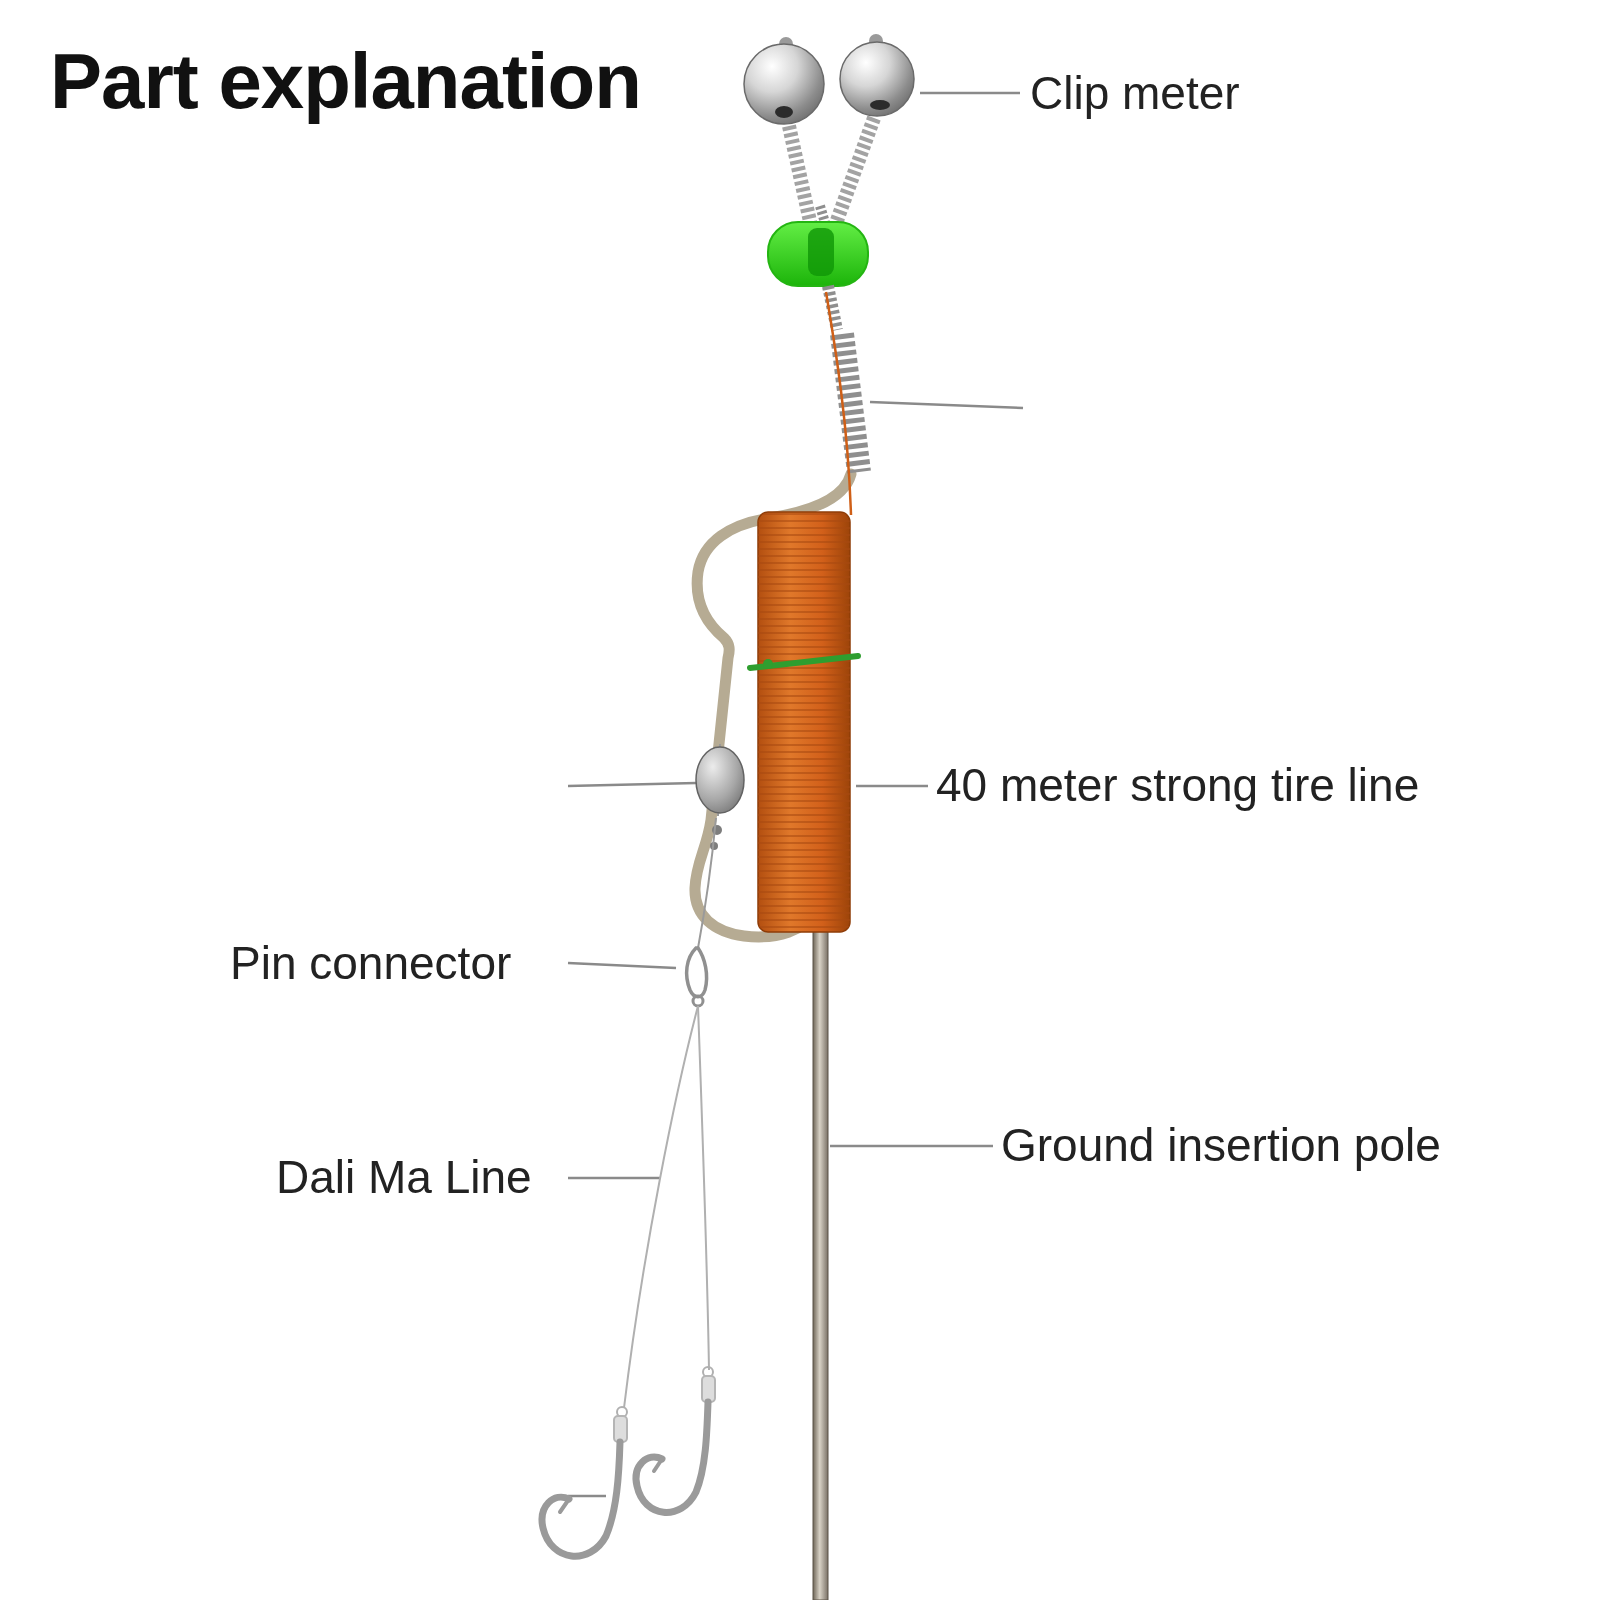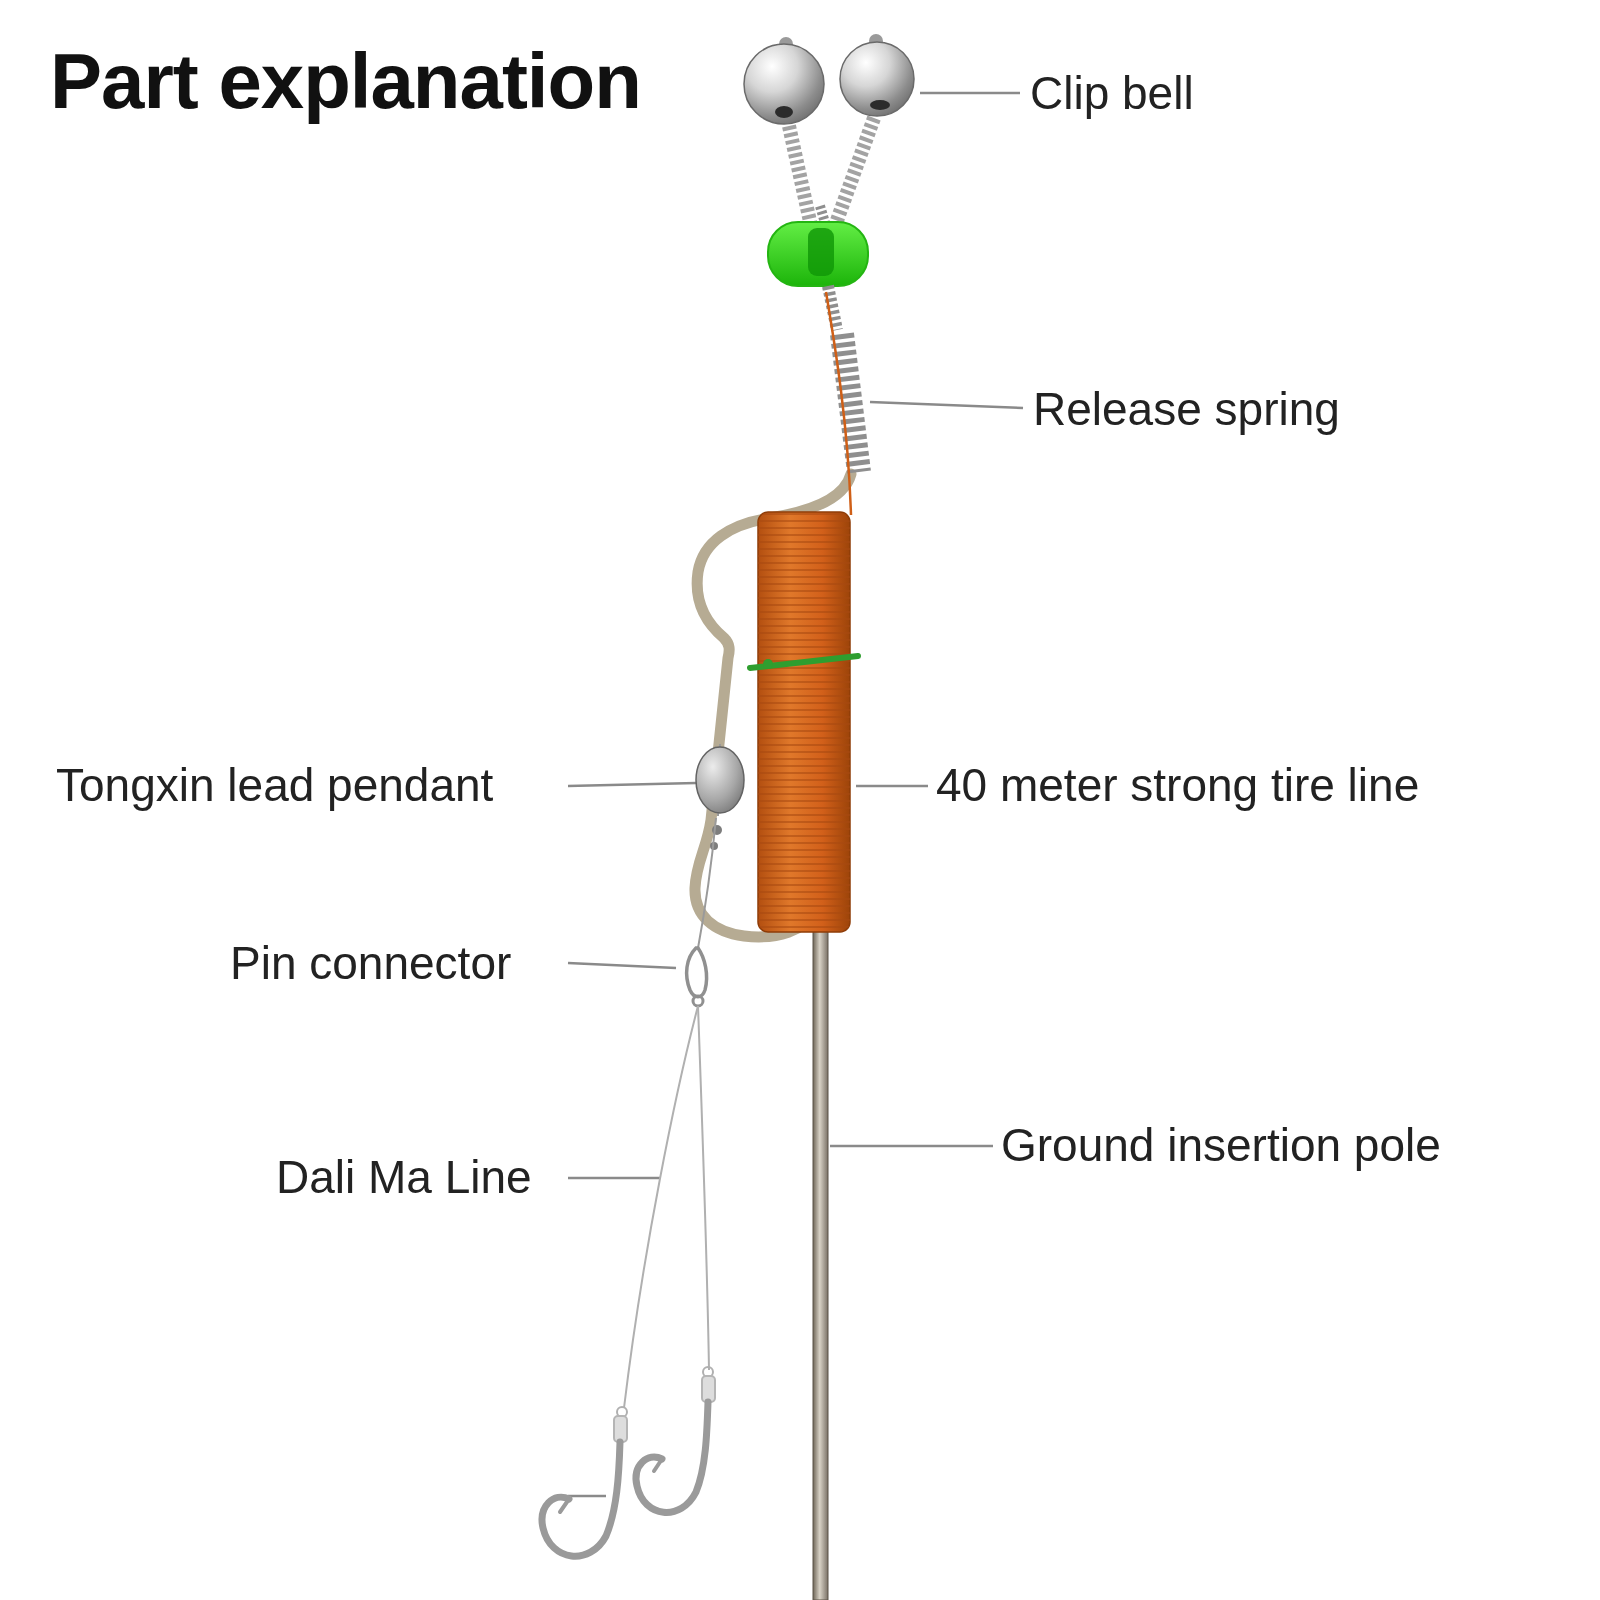--- a/index.html
+++ b/index.html
@@ -131,21 +131,19 @@
       <rect x="606" y="1416" width="13" height="26" rx="4" fill="#dddddd" stroke="#b5b5b5" stroke-width="2"></rect>
       <path d="M 612 1442 C 611 1475, 609 1510, 598 1536 C 582 1566, 543 1562, 535 1528 C 530 1506, 546 1492, 561 1499"></path>
       <path d="M 561 1499 L 552 1512" stroke-width="4"></path>
 
       <rect x="694" y="1376" width="13" height="26" rx="4" fill="#dddddd" stroke="#b5b5b5" stroke-width="2"></rect>
       <path d="M 700 1402 C 699 1432, 698 1468, 688 1492 C 673 1522, 636 1518, 629 1486 C 624 1465, 640 1452, 654 1459"></path>
       <path d="M 654 1459 L 646 1471" stroke-width="4"></path>
     </g>
   </svg>
 
-  <div class="label" style="left:1022px;top:66px;">Clip bell</div>
-  <div class="label" style="left:1025px;top:382px;">Release spring</div>
-  <div class="label" style="left:48px;top:758px;">Tongxin lead pendant</div>
+  <div class="label" style="left:1022px;top:66px;">Clip meter</div>
   <div class="label" style="left:928px;top:758px;">40 meter strong tire line</div>
   <div class="label" style="left:268px;top:1150px;">Dali Ma Line</div>
   <div class="label" style="left:222px;top:936px;">Pin connector</div>
   <div class="label" style="left:993px;top:1118px;">Ground insertion pole</div>
 
 </div>
 
 </body></html>

